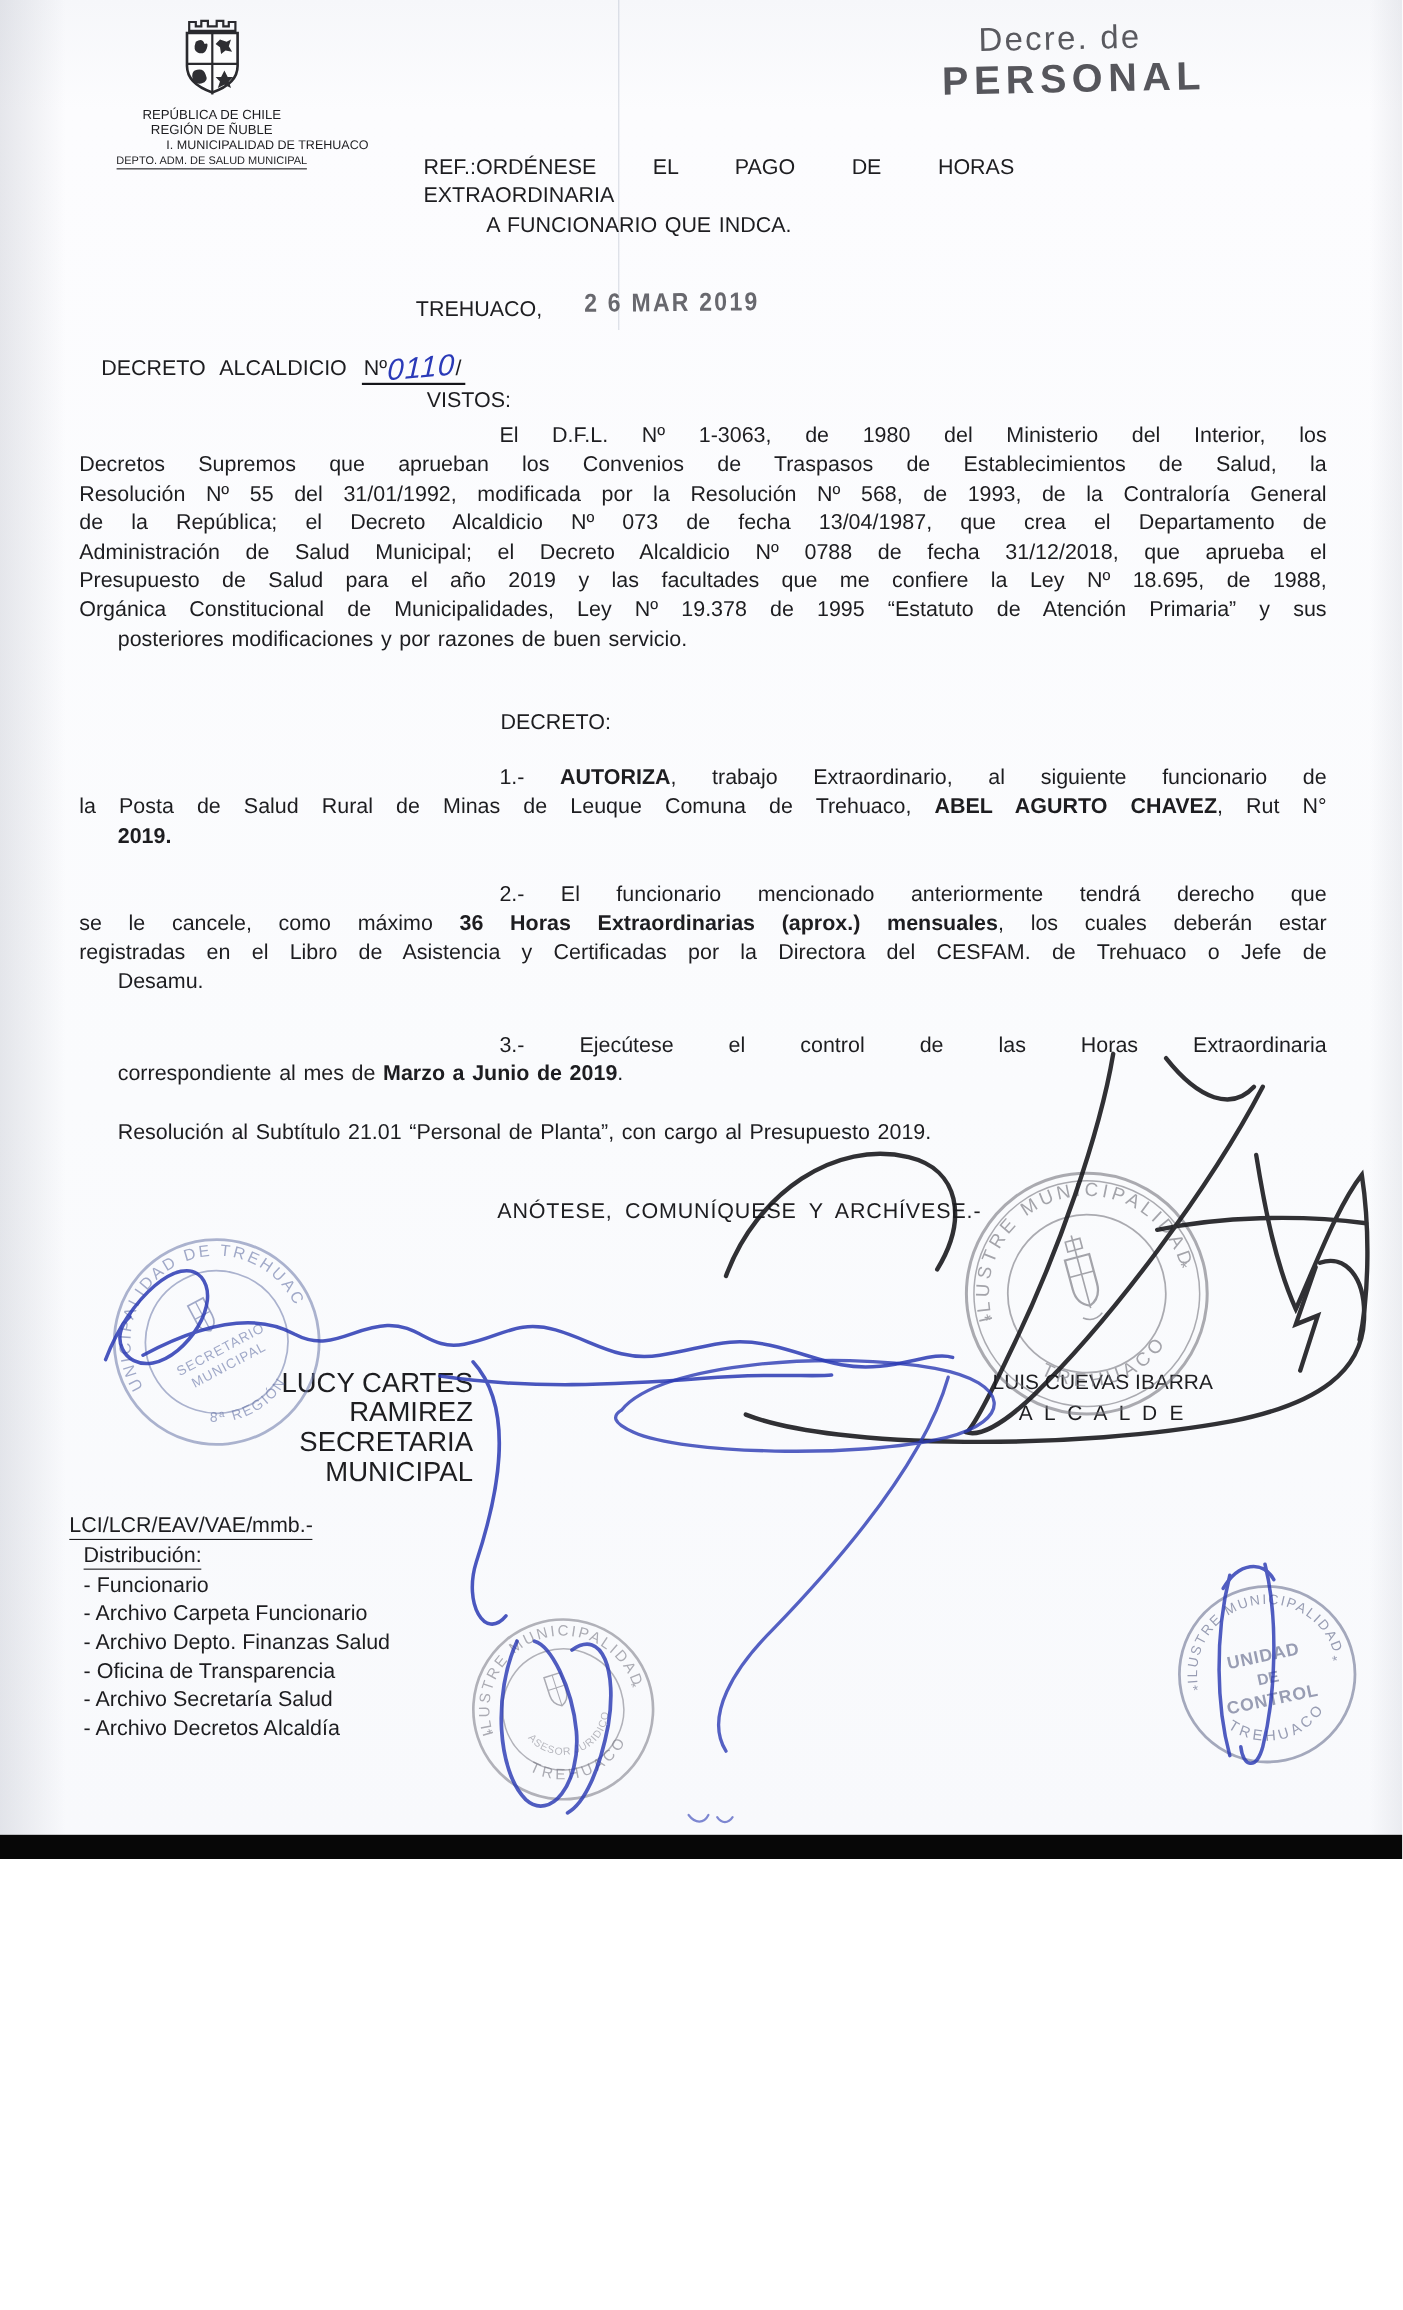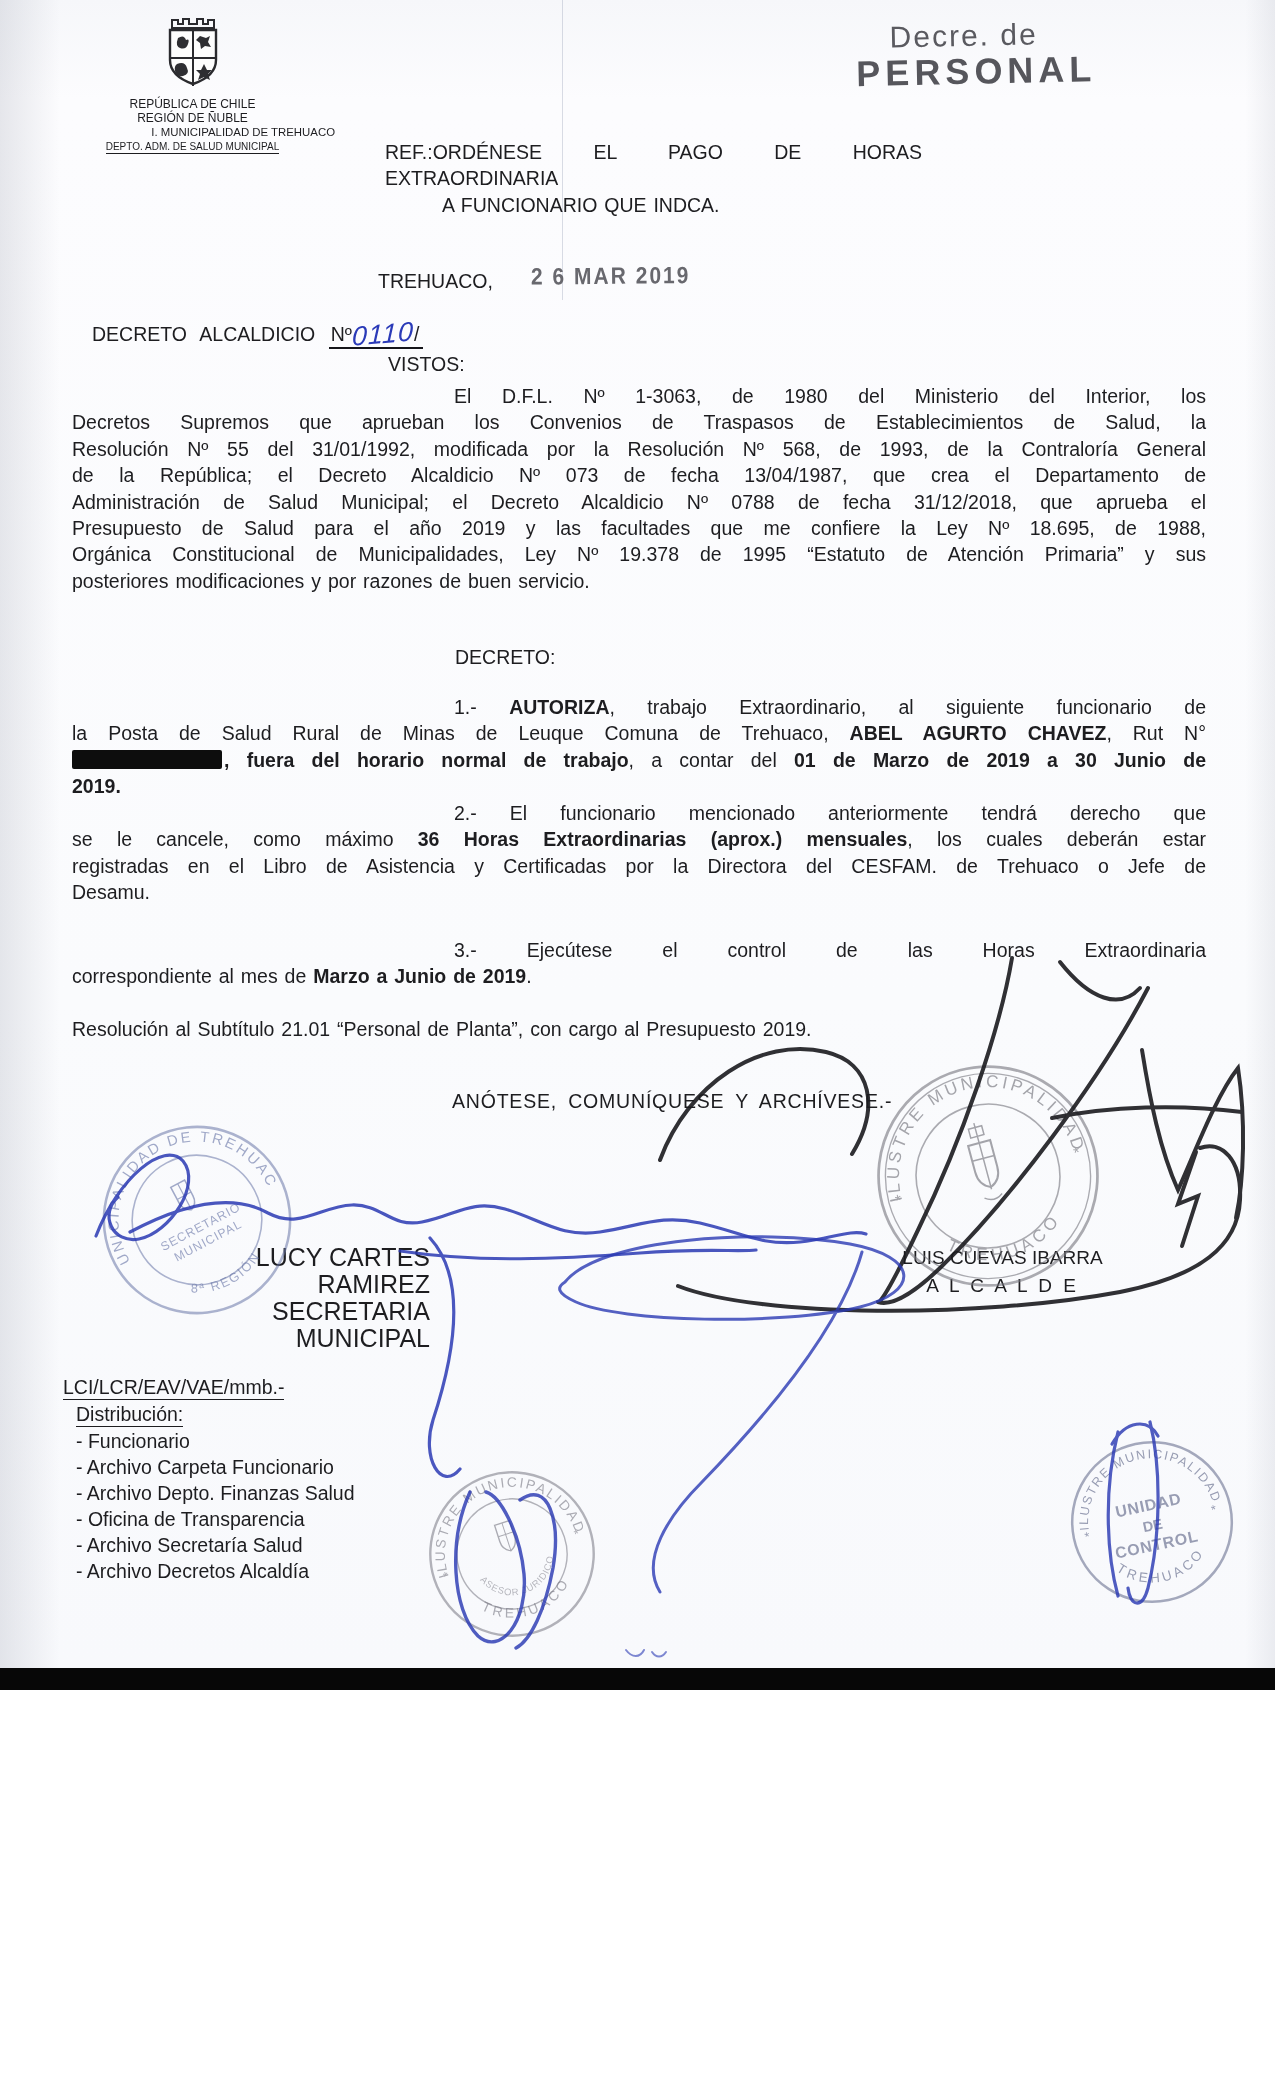--- a/index.html
+++ b/index.html
@@ -35,21 +35,21 @@
   .place{position:absolute;left:378px;top:268px;}
   .datestamp{position:absolute;left:531px;top:264px;font-size:21px;font-weight:700;color:#5c5c62;
              letter-spacing:2px;transform:scaleY(1.12) rotate(-.5deg);opacity:.92;}
   .decnum{position:absolute;left:92px;top:320px;word-spacing:8px;}
   .uline{display:inline-block;border-bottom:2.2px solid #15151a;padding:0 4px 1px 2px;line-height:24px;}
   .hand{display:inline-block;font-size:27px;font-style:italic;color:#2a3ab8;
         transform:rotate(-5deg) skewX(-7deg);position:relative;top:2px;letter-spacing:1px;font-weight:500;}
   .vheading{position:absolute;left:388px;top:351px;}
   .para{position:absolute;left:72px;width:1134px;}
   .indent{padding-left:382px;}
-  .jlast{text-align:left;text-align-last:left;}
+  .jlast{text-align:left;text-align-last:left;margin-left:35px;}
   .b{font-weight:bold;}
   .redact{display:inline-block;width:150px;height:19px;background:#0d0d0d;vertical-align:middle;
           border-radius:2px;margin-right:2px;position:relative;top:-2px;}
   .dheading{position:absolute;left:455px;top:644px;}
   .closing{position:absolute;left:452px;top:1088px;letter-spacing:.8px;word-spacing:5px;}
 
   
   .sig-left{position:absolute;left:200px;top:1244px;width:230px;text-align:right;line-height:27px;font-size:25px;}
   .sig-right{position:absolute;left:880px;top:1244px;width:245px;text-align:center;line-height:28px;font-size:19px;}
   .alc{letter-spacing:3px;}
@@ -124,21 +124,20 @@
     <div class="jline">Presupuesto de Salud para el año 2019 y las facultades que me confiere la Ley Nº 18.695, de 1988,</div>
     <div class="jline">Orgánica Constitucional de Municipalidades, Ley Nº 19.378 de 1995 “Estatuto de Atención Primaria” y sus</div>
     <div class="jlast">posteriores modificaciones y por razones de buen servicio.</div>
   </div>
 
   <div class="dheading bodytxt">DECRETO:</div>
 
   <div class="para bodytxt" style="top:694px;">
     <div class="jline indent"><span>1.- </span><span class="b">AUTORIZA</span><span>, trabajo Extraordinario, al siguiente funcionario de</span></div>
     <div class="jline"><span>la Posta de Salud Rural de Minas de Leuque Comuna de Trehuaco, </span><span class="b">ABEL AGURTO CHAVEZ</span><span>, Rut N°</span></div>
-    <div class="jline"><span class="redact"></span><span class="b">, fuera del horario normal de trabajo</span><span>, a contar del </span><span class="b">01 de Marzo de 2019 a 30 Junio de</span></div>
     <div class="jlast b">2019.</div>
   </div>
 
   <div class="para bodytxt" style="top:800px;">
     <div class="jline indent">2.- El funcionario mencionado anteriormente tendrá derecho que</div>
     <div class="jline"><span>se le cancele, como máximo </span><span class="b">36 Horas Extraordinarias (aprox.) mensuales</span><span>, los cuales deberán estar</span></div>
     <div class="jline">registradas en el Libro de Asistencia y Certificadas por la Directora del CESFAM. de Trehuaco o Jefe de</div>
     <div class="jlast">Desamu.</div>
   </div>
 

